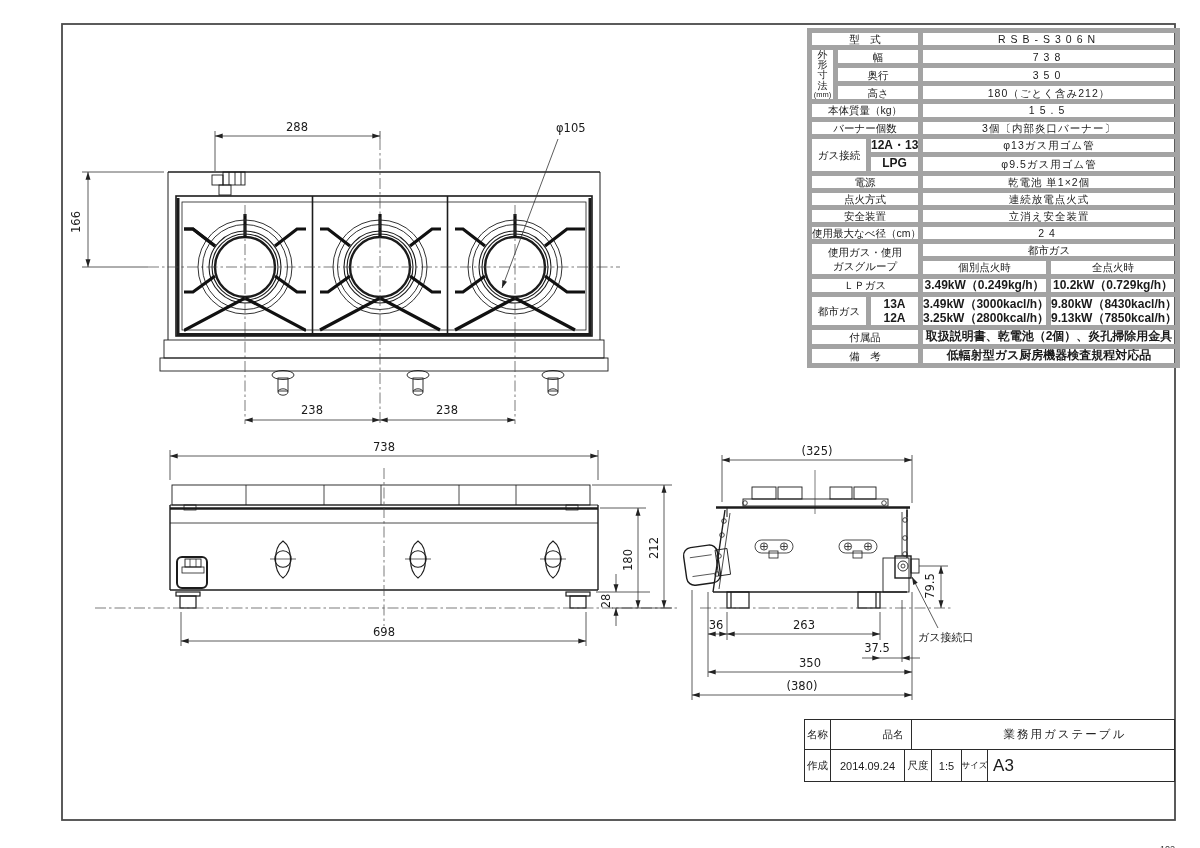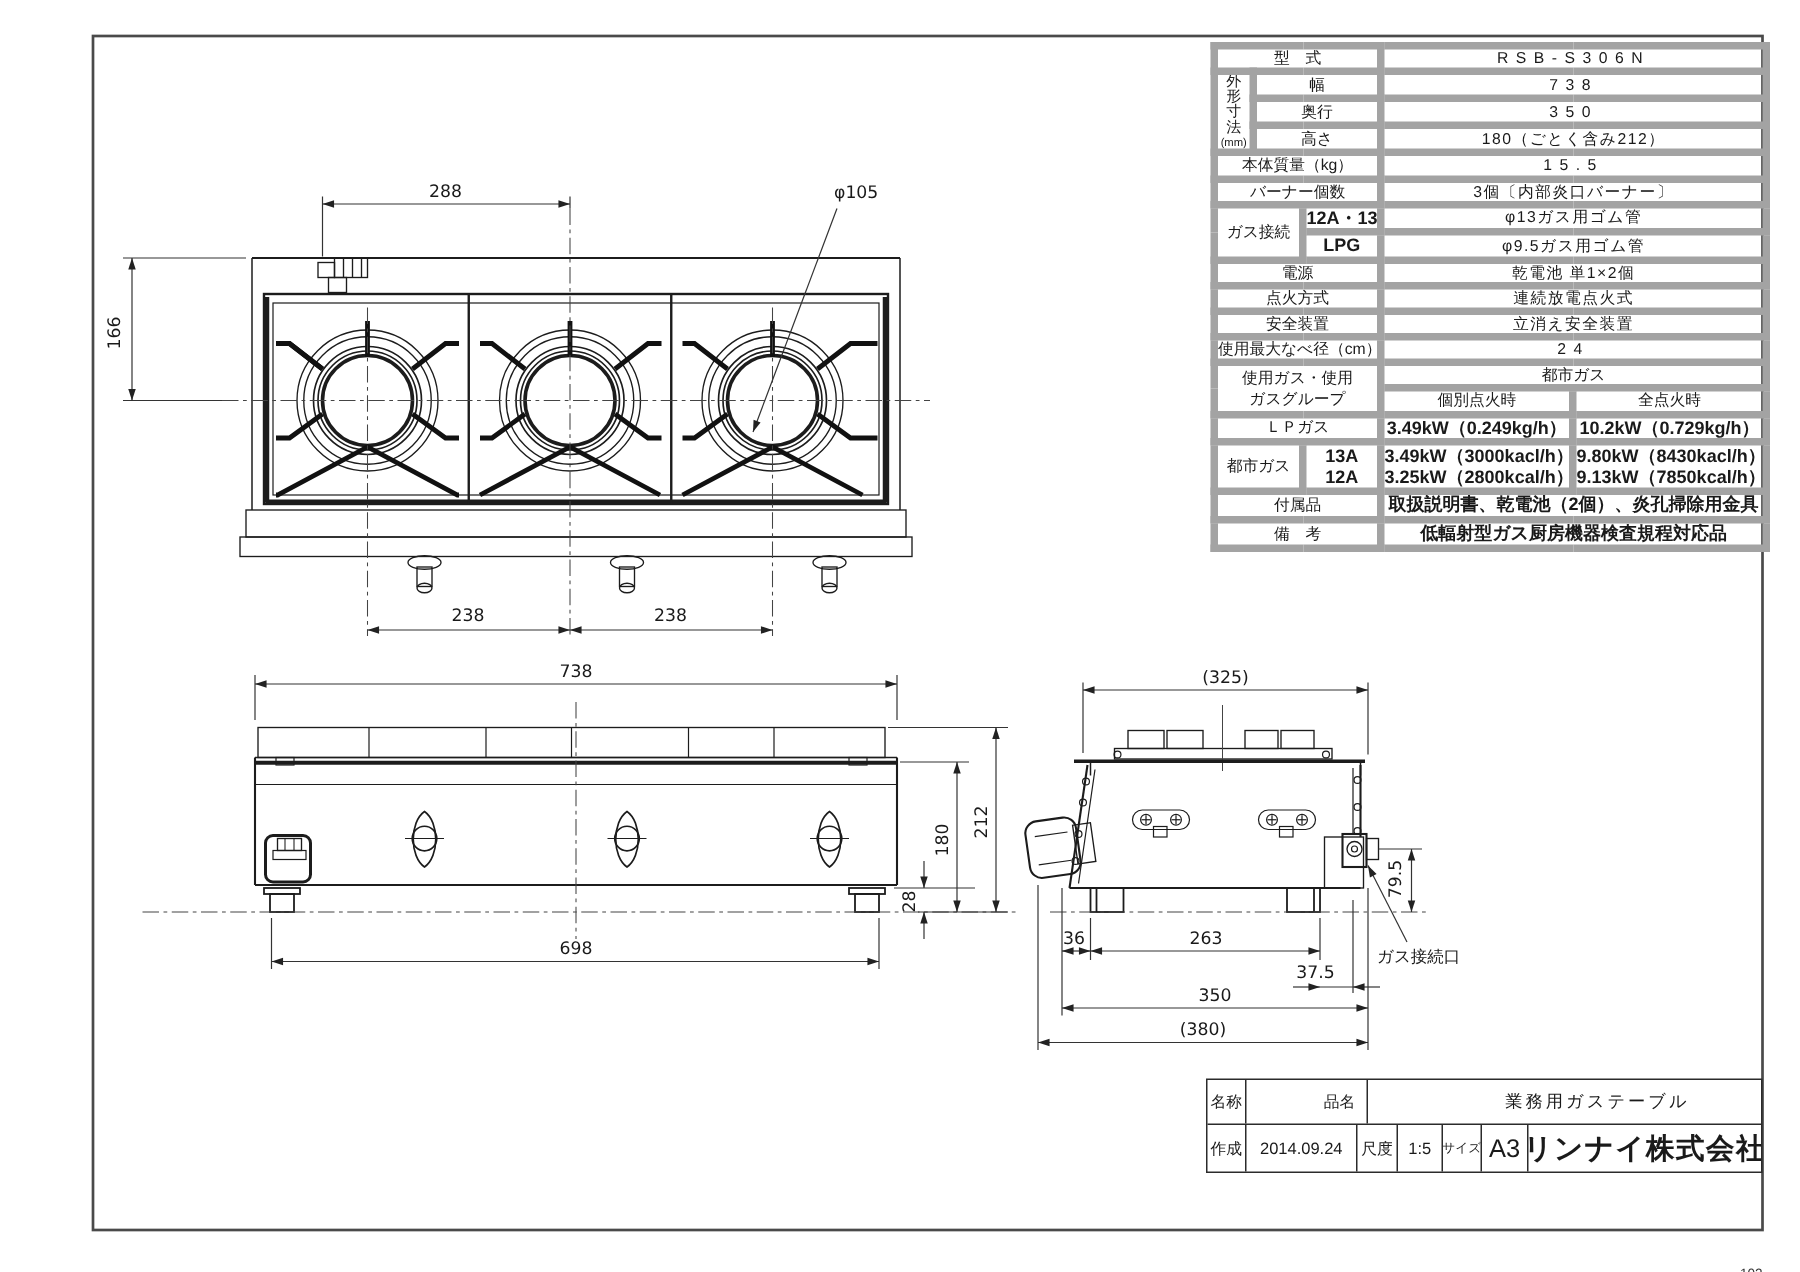--- a/index.html
+++ b/index.html
@@ -455,19 +455,18 @@
     <div class="tcell" style="width:37px;">品名</div>
     <div class="tcell" style="flex:1;letter-spacing:2px;font-size:11.5px;">業務用ガステーブル</div>
   </div>
   <div class="trow" style="height:31px;">
     <div class="tcell" style="width:26px;">作成</div>
     <div class="tcell" style="width:74px;font-size:11px;">2014.09.24</div>
     <div class="tcell" style="width:27px;">尺度</div>
     <div class="tcell" style="width:30px;font-size:11px;">1:5</div>
     <div class="tcell" style="width:26px;font-size:8.5px;">サイズ</div>
     <div class="tcell" style="width:31px;font-size:17px;">A3</div>
-    <div class="tcell company" style="flex:1;">リンナイ株式会社</div>
   </div>
 </div>
 
 <div id="sheetno">102</div>
 
 </div>
 
 </body></html>

